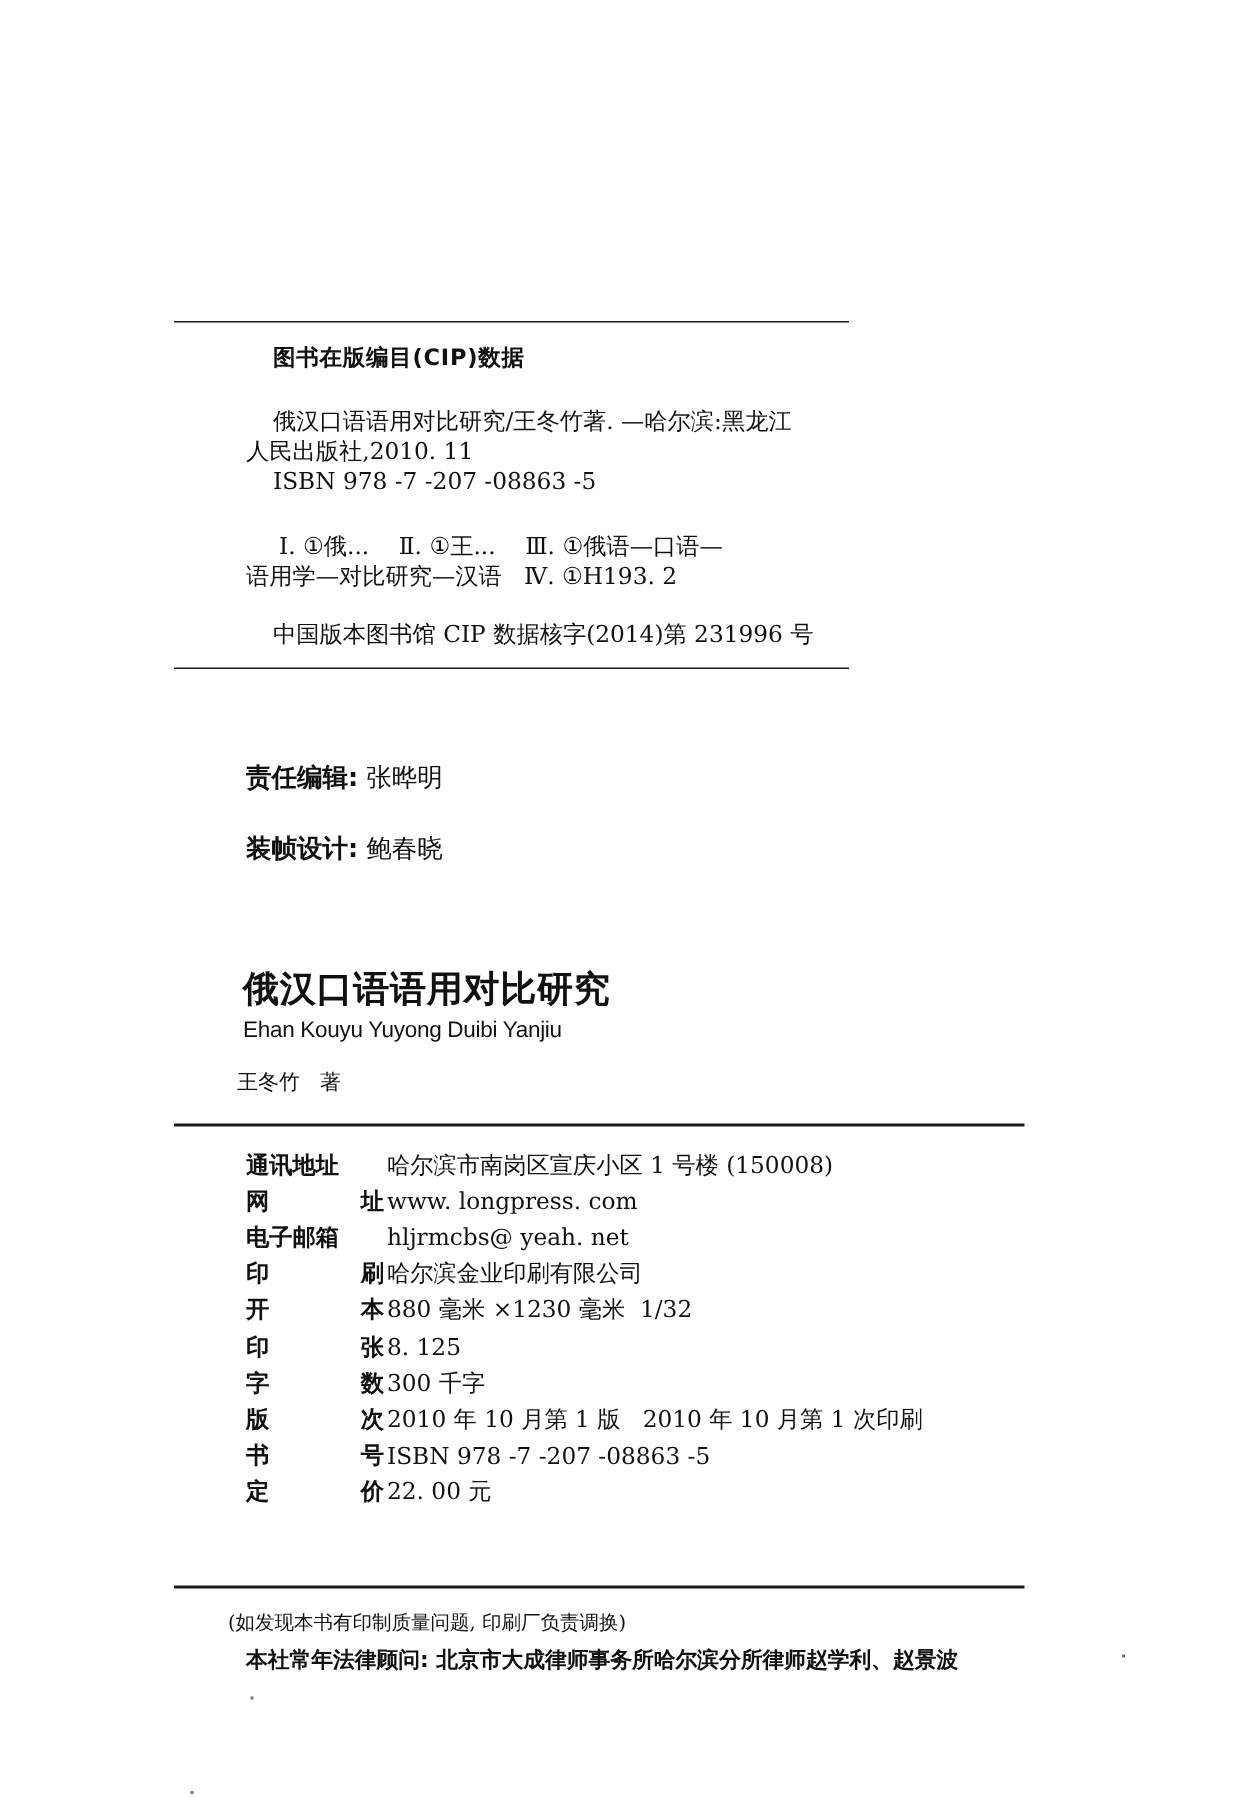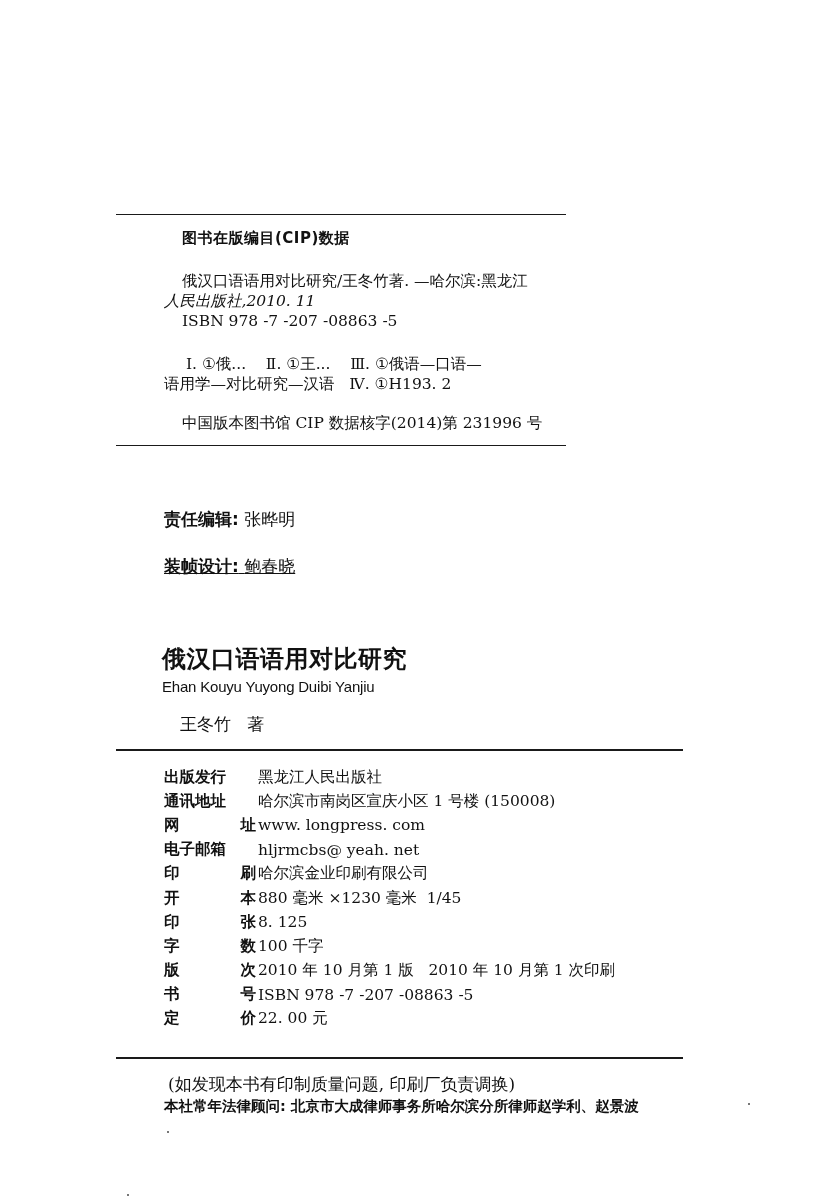--- a/index.html
+++ b/index.html
@@ -59,22 +59,22 @@
       font-size: 24px;
       letter-spacing: 0.5px;
     }
     .book-pinyin {
       left: 114px; top: 678px;
       font-family: "Liberation Sans", "DejaVu Sans", sans-serif;
       font-size: 15px;
       letter-spacing: -0.2px;
     }
     .book-author {
-      left: 132px; top: 713px;
-      font-size: 17px;
+      left: 110px; top: 713px;
+      font-size: 14px;
       white-space: pre;
     }
 
     
     .pub-table {
       left: 116px; top: 765px;
     }
     .pub-row {
       display: flex;
       height: 24.2px;
@@ -92,22 +92,22 @@
       box-sizing: border-box;
     }
     .pub-label span { display: inline-block; }
     .pub-value {
       font-size: 15.5px;
       padding-left: 0px;
     }
 
     
     .note-1 {
-      left: 120px; top: 1073px;
-      font-size: 17px;
+      left: 104px; top: 1073px;
+      font-size: 13px;
       white-space: nowrap;
     }
     .note-2 {
       left: 116px; top: 1097px;
       font-family: "DejaVu Sans", "Liberation Sans", sans-serif;
       font-weight: bold;
       font-size: 14.5px;
       white-space: nowrap;
     }
     .speck {
@@ -117,54 +117,48 @@
     }
   </style>
 </head>
 <body>
 
 <div class="rule" style="left:116px; top:214px; width:450px;"></div>
 
 <div class="abs cip-title">图书在版编目(CIP)数据</div>
 
 <div class="abs cip-text" style="left:134px; top:271px;text-align:right;">俄汉口语语用对比研究/王冬竹著. —哈尔滨:黑龙江</div>
-<div class="abs cip-text" style="left:116px; top:291px;font-style:italic;">人民出版社,2010. 11</div>
+<div class="abs cip-text" style="left:116px; top:291px;">人民出版社,2010. 11</div>
 <div class="abs cip-text" style="left:134px; top:311px;">ISBN 978 -7 -207 -08863 -5</div>
 
 <div class="abs cip-text" style="left:138px; top:354px; white-space:pre;">Ⅰ. ①俄...    Ⅱ. ①王...    Ⅲ. ①俄语—口语—</div>
 <div class="abs cip-text" style="left:116px; top:374px; white-space:pre;">语用学—对比研究—汉语   Ⅳ. ①H193. 2</div>
 
 <div class="abs cip-text" style="left:134px; top:413px;">中国版本图书馆 CIP 数据核字(2014)第 231996 号</div>
 
 <div class="rule" style="left:116px; top:445px; width:450px;"></div>
 
 <div class="abs editor-row" style="left:116px; top:508px;">
   <span class="editor-label">责任编辑:</span>
   <span class="editor-value">张晔明</span>
 </div>
-<div class="abs editor-row" style="left:116px; top:555px;text-decoration:underline;">
+<div class="abs editor-row" style="left:116px; top:555px;">
   <span class="editor-label">装帧设计:</span>
   <span class="editor-value">鲍春晓</span>
 </div>
 
 <div class="abs book-title">俄汉口语语用对比研究</div>
 <div class="abs book-pinyin">Ehan Kouyu Yuyong Duibi Yanjiu</div>
 <div class="abs book-author">王冬竹   著</div>
 
 <div class="rule thick" style="left:116px; top:749px; width:567px;"></div>
 
 <div class="abs pub-table">
   <div class="pub-row">
     <div class="pub-label">
-        <span>出版发行</span>
-      </div>
-    <div class="pub-value">黑龙江人民出版社</div>
-  </div>
-  <div class="pub-row">
-    <div class="pub-label">
         <span>通讯地址</span>
       </div>
     <div class="pub-value">哈尔滨市南岗区宣庆小区 1 号楼 (150008)</div>
   </div>
   <div class="pub-row">
     <div class="pub-label">
         <span>网</span>
         <span>址</span>
       </div>
     <div class="pub-value">www. longpress. com</div>
@@ -180,35 +174,35 @@
         <span>印</span>
         <span>刷</span>
       </div>
     <div class="pub-value">哈尔滨金业印刷有限公司</div>
   </div>
   <div class="pub-row">
     <div class="pub-label">
         <span>开</span>
         <span>本</span>
       </div>
-    <div class="pub-value" style="white-space:pre;">880 毫米 ×1230 毫米  1/45</div>
+    <div class="pub-value" style="white-space:pre;">880 毫米 ×1230 毫米  1/32</div>
   </div>
   <div class="pub-row">
     <div class="pub-label">
         <span>印</span>
         <span>张</span>
       </div>
     <div class="pub-value">8. 125</div>
   </div>
   <div class="pub-row">
     <div class="pub-label">
         <span>字</span>
         <span>数</span>
       </div>
-    <div class="pub-value">100 千字</div>
+    <div class="pub-value">300 千字</div>
   </div>
   <div class="pub-row">
     <div class="pub-label">
         <span>版</span>
         <span>次</span>
       </div>
     <div class="pub-value" style="white-space:pre;">2010 年 10 月第 1 版   2010 年 10 月第 1 次印刷</div>
   </div>
   <div class="pub-row">
     <div class="pub-label">

